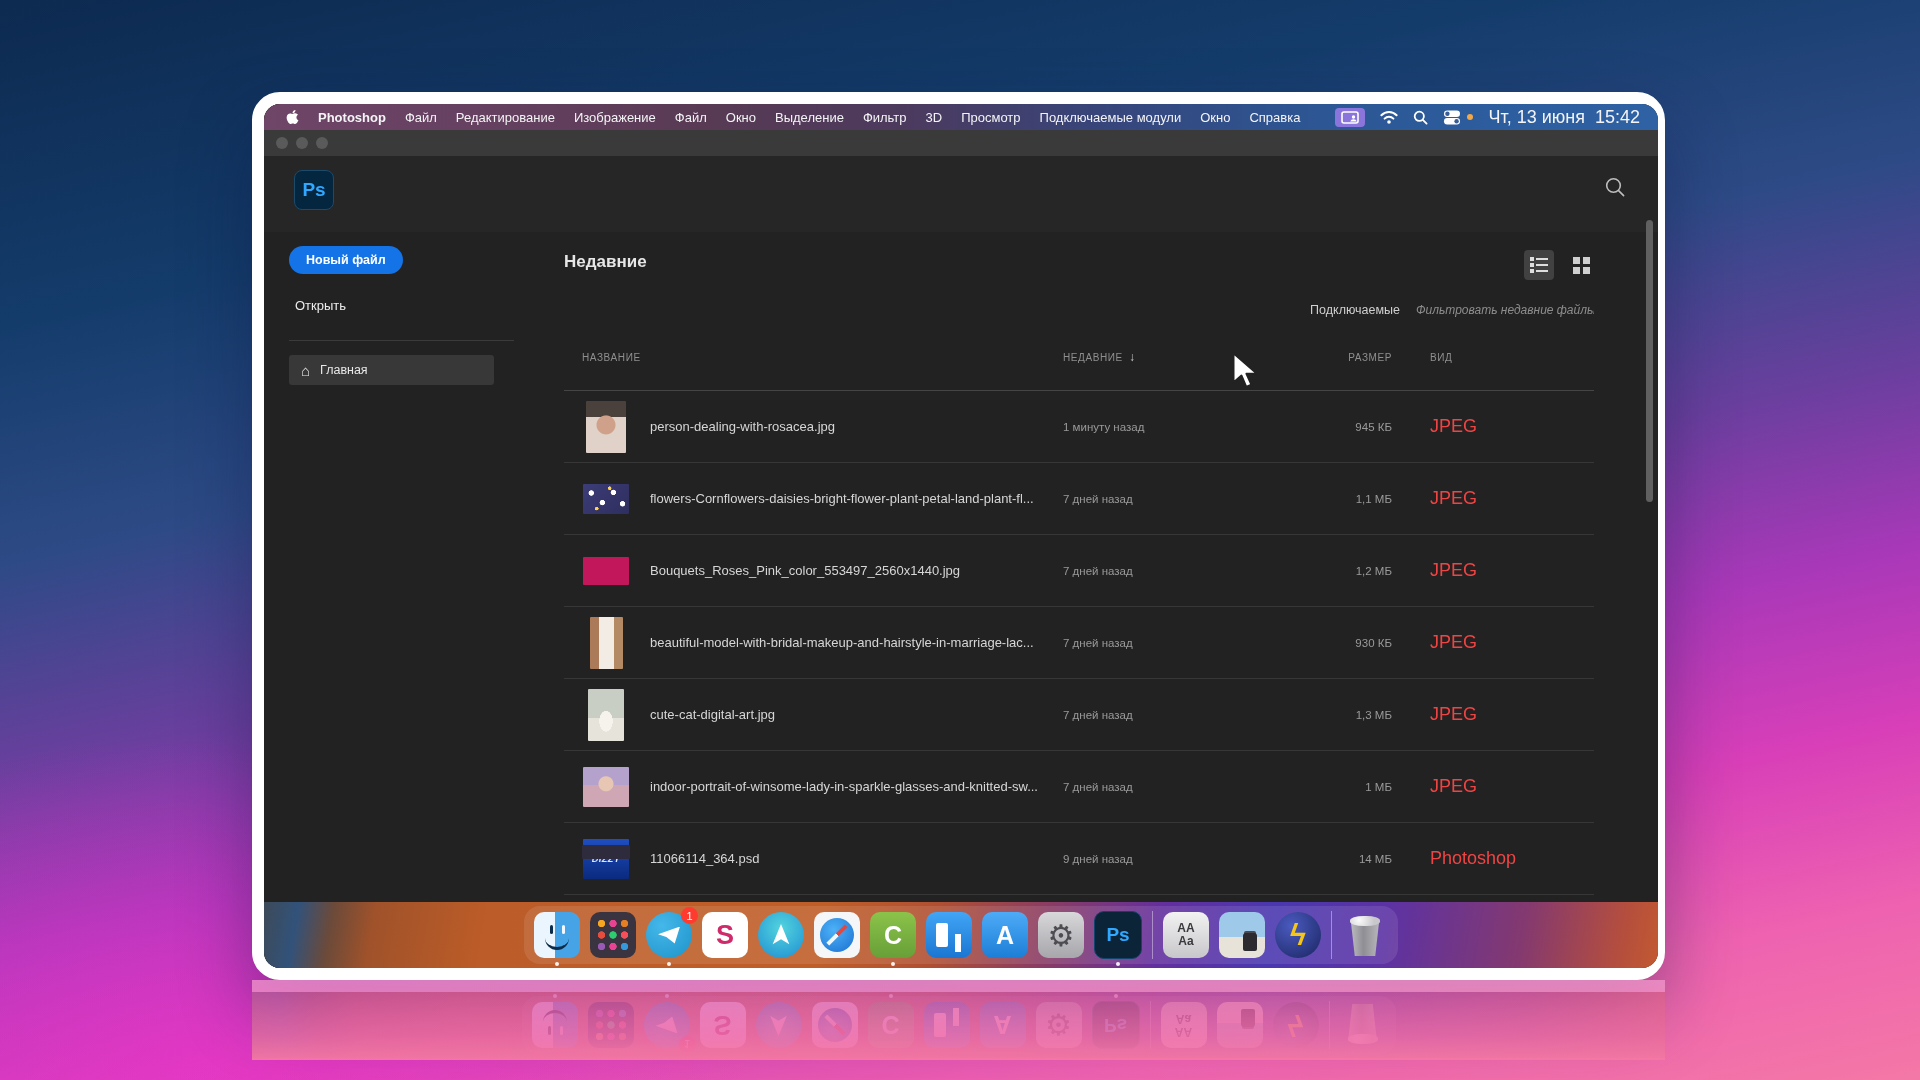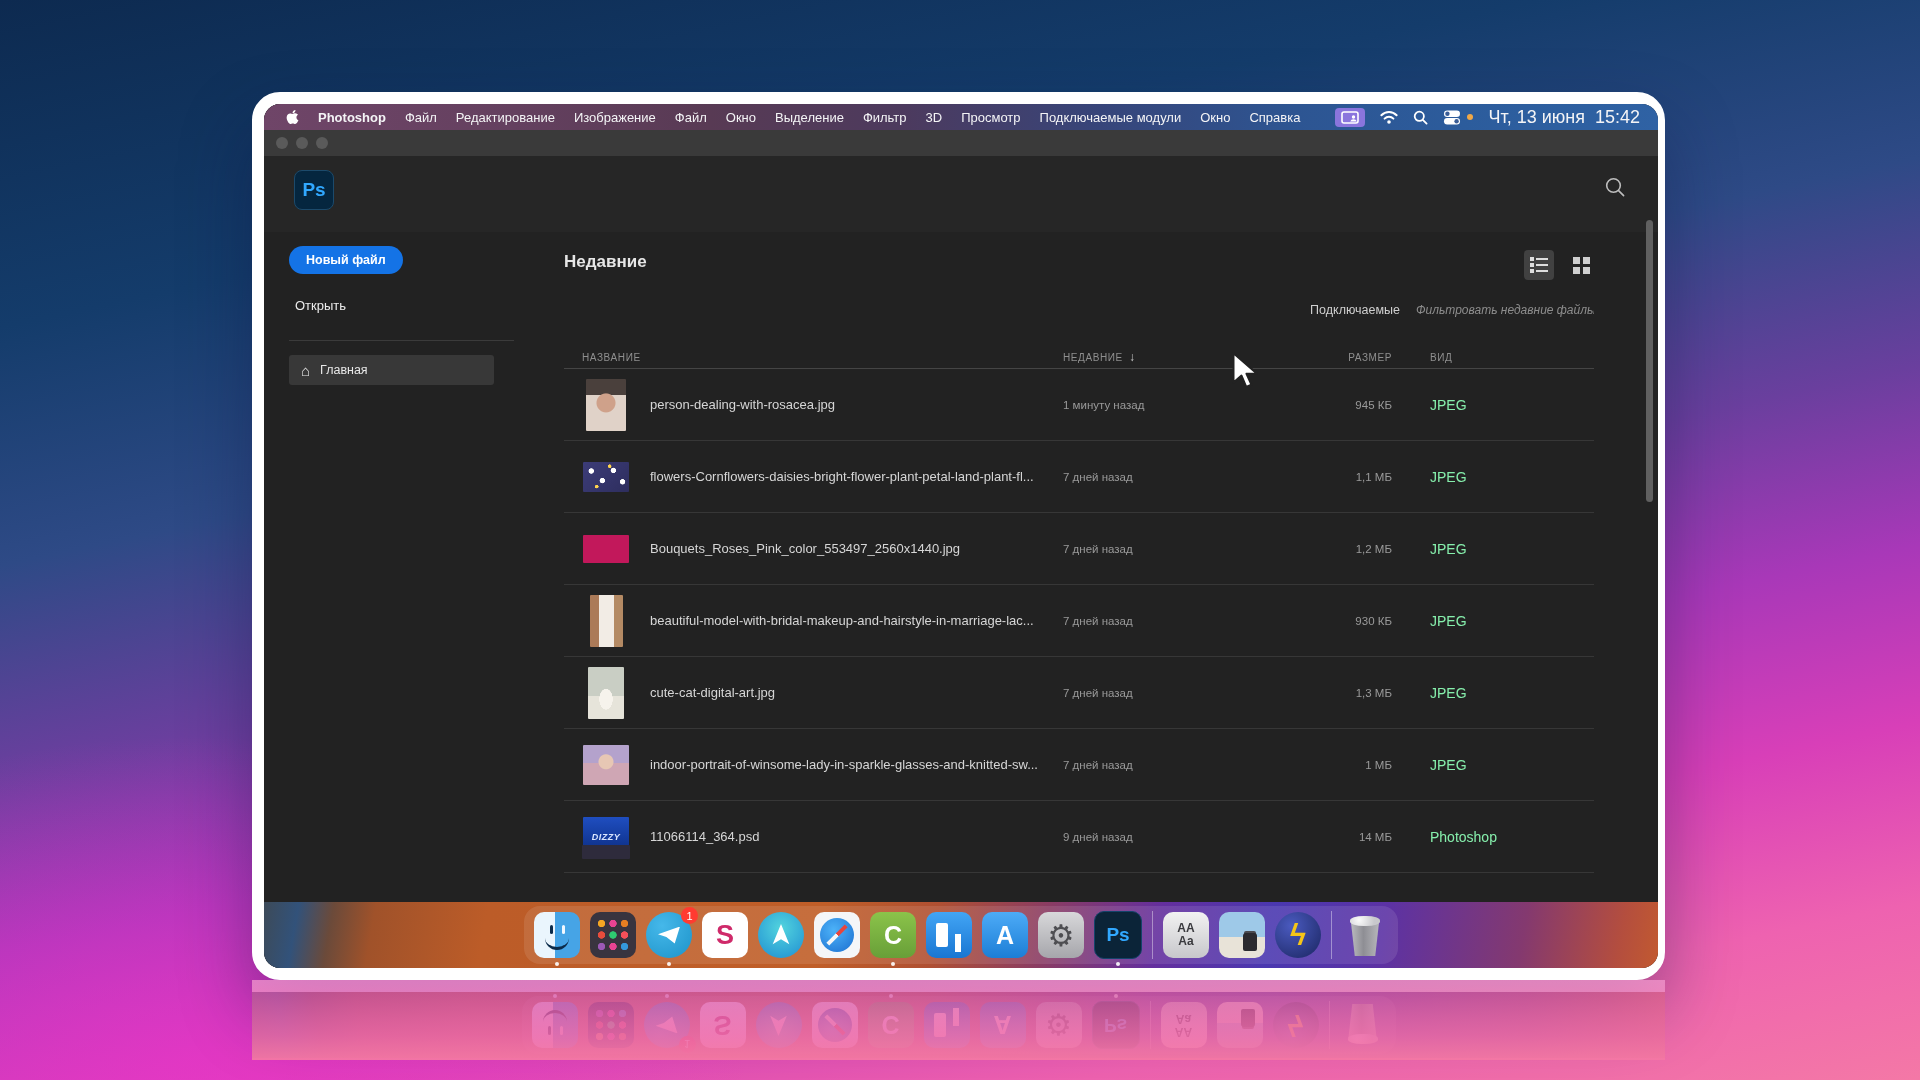--- a/index.html
+++ b/index.html
@@ -61,34 +61,34 @@
   .vt{width:30px;height:30px;display:flex;align-items:center;justify-content:center;border-radius:4px;cursor:pointer;}
   .vt.sel{background:#414141;}
   .filter-row{position:absolute;right:62px;top:70px;display:flex;align-items:baseline;gap:14px;}
   .filter-label{color:#cfcfcf;font-size:12.5px;}
   .filter-input{width:178px;background:transparent;border:none;outline:none;color:#bdbdbd;
     font-style:italic;font-size:12px;font-family:inherit;}
   .filter-input::placeholder{color:#8d8d8d;font-style:italic;}
 
   .table{position:absolute;left:30px;top:118px;width:1030px;}
   .t-head{display:grid;grid-template-columns:86px 413px 255px 74px auto;align-items:center;
-    color:#8f8f8f;font-size:10px;letter-spacing:.6px;padding-bottom:4px;border-bottom:1px solid #454545;}
+    color:#8f8f8f;font-size:10px;letter-spacing:.6px;padding-bottom:26px;border-bottom:1px solid #454545;}
   .th-name{grid-column:1 / 3;padding-left:18px;}
   .th-recent{display:flex;align-items:center;gap:6px;}
   .sort-arrow{font-size:12px;color:#c9c9c9;}
   .th-size{text-align:right;}
   .th-type{padding-left:38px;}
   .t-row{display:grid;grid-template-columns:86px 413px 255px 74px auto;align-items:center;height:71px;
     border-bottom:1px solid #373737;cursor:pointer;}
   .cell-thumb{padding-left:18px;display:flex;align-items:center;}
   .thumbbox{width:48px;height:60px;display:flex;align-items:center;justify-content:center;}
   .cell-name{color:#d6d6d6;font-size:13px;white-space:nowrap;overflow:hidden;}
   .cell-time{color:#9a9a9a;font-size:11.5px;}
   .cell-size{color:#9a9a9a;font-size:11.5px;text-align:right;}
-  .cell-type{color:#86efac;font-size:14px;padding-left:38px;}
+  .cell-type{color:#ef4444;font-size:18px;padding-left:38px;}
   .partial-row{position:absolute;left:48px;top:613px;width:48px;height:14px;background:#2e2b3c;
     border-radius:1px;overflow:hidden;}
 
   
   .th{border-radius:1px;}
   .th-portrait{width:40px;height:52px;background:
     radial-gradient(circle 9px at 50% 46%, #cfa18a 0 9px, transparent 10px),
     linear-gradient(180deg,#4a403c 0 30%,#e0d2c8 30% 100%);}
   .th-daisies{width:46px;height:30px;background-image:
     radial-gradient(circle 3px at 18% 30%, #fff 0 2.4px, transparent 3px),

